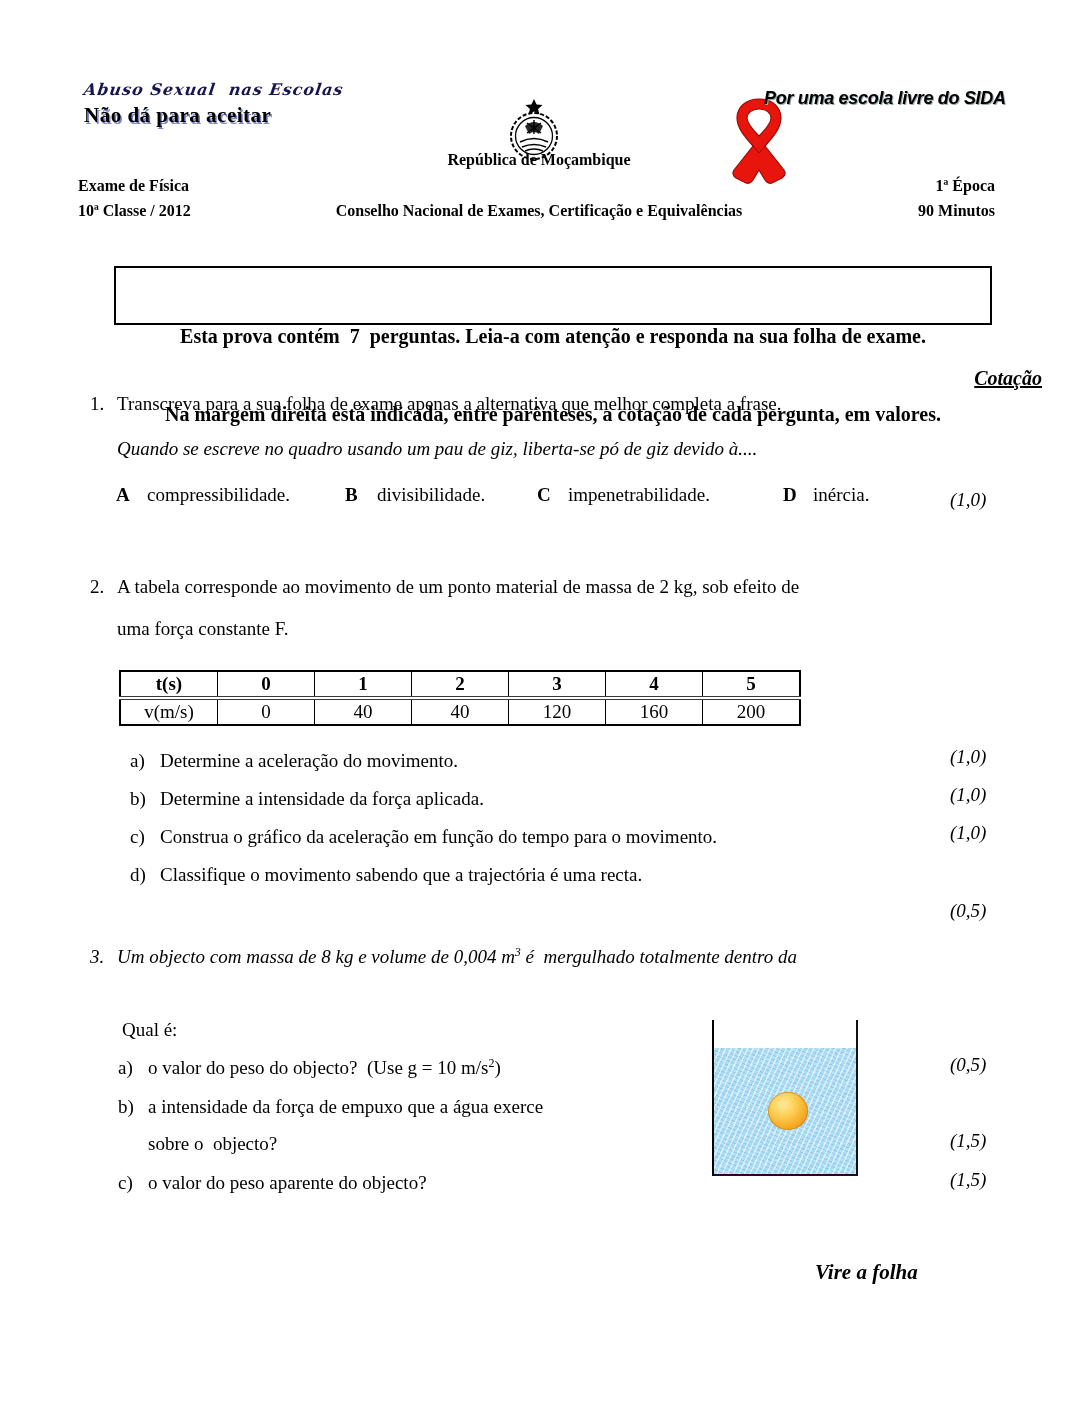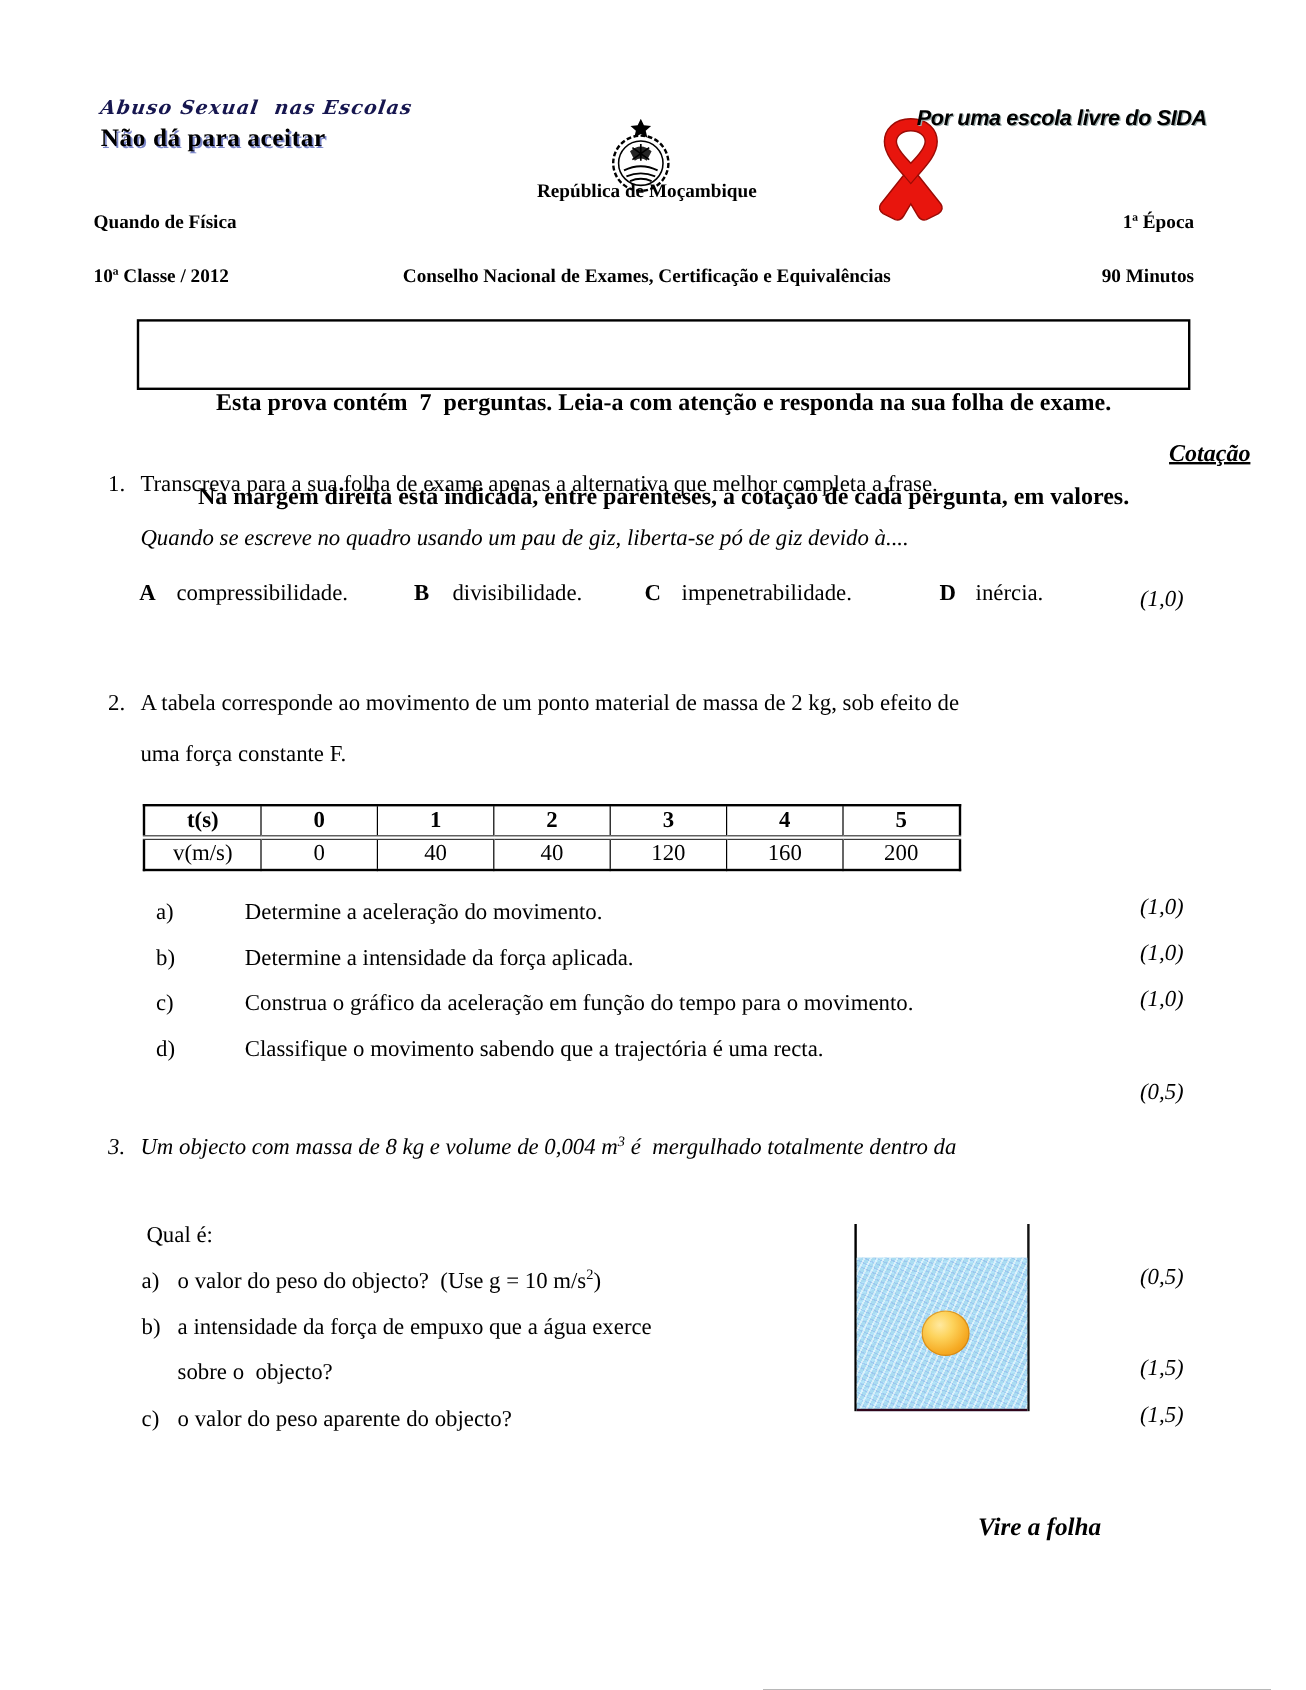--- a/index.html
+++ b/index.html
@@ -29,21 +29,21 @@
   .slogan{left:764px;top:88px;width:252px;font-family:"Liberation Sans",sans-serif;
     font-weight:bold;font-style:italic;font-size:18px;letter-spacing:-0.3px;
     text-shadow:1px 1px 0 #9aa;}
 
   
   .hdr{font-weight:bold;font-size:16px;}
   .hdr-center{left:144px;width:790px;text-align:center;}
   .hdr-right{left:795px;width:200px;text-align:right;}
   .row-country{top:151px;}
   .row-b{top:177px;}
-  .row-c{top:202px;margin-top:20px;}
+  .row-c{top:202px;}
   .hdr-left{left:78px;}
 
   
   .notice{left:114px;top:266px;width:874px;height:52px;border:2px solid #000;
     text-align:center;font-weight:bold;font-size:20px;line-height:26px;padding-top:3px;}
 
   
   .cotacao{left:892px;top:367px;width:150px;text-align:right;font-weight:bold;
     font-style:italic;font-size:20px;text-decoration:underline;}
   .score{left:950px;font-style:italic;font-size:19px;}
@@ -56,21 +56,21 @@
 
   
   .vtable{position:absolute;left:119px;top:670px;border-collapse:collapse;
     table-layout:fixed;border:2px solid #000;font-size:19px;}
   .vtable td{border:1.5px solid #000;width:96px;height:24px;text-align:center;
     padding:0;line-height:24px;}
   .vtable tr:first-child td{border-bottom:4px double #3a3a3a;font-weight:bold;}
 
   
   .itemL2{left:130px;}
-  .itemT2{left:160px;margin-left:44px;}
+  .itemT2{left:160px;}
   .itemL3{left:118px;}
   .itemT3{left:148px;}
 
   
   .fig{left:712px;top:1020px;width:142px;height:156px;
     border-left:2px solid #000;border-right:2px solid #111;}
   .fig .water{position:absolute;left:0;right:0;top:28px;bottom:0;
     border-bottom:2px solid #30041a;
     background-color:#aadcf2;
     background-image:
@@ -105,21 +105,21 @@
   <div class="abs ribbon">
     <svg width="84" height="90" viewBox="0 0 84 90">
       <path fill-rule="evenodd" d="M42 3 C28 3 20 12 20 22 C20 32 28 41 36 50 L17 74 C15 77 16 80 19 82 L29 87 C32 88 34 87 36 84 L42 74 L48 84 C50 87 52 88 55 87 L65 82 C68 80 69 77 67 74 L48 50 C56 41 64 32 64 22 C64 12 56 3 42 3 Z
            M42 13 C49 13 54 17 54 22 C54 27 49 33 42 40 C35 33 30 27 30 22 C30 17 35 13 42 13 Z" fill="#e8150d" stroke="#9b0b05" stroke-width="1.2"></path>
       <path d="M36 50 L42 57 L48 50" fill="none" stroke="#9b0b05" stroke-width="1"></path>
     </svg>
   </div>
   <div class="abs slogan">Por uma escola livre do SIDA</div>
 
   <div class="abs hdr hdr-center row-country">República de Moçambique</div>
-  <div class="abs hdr hdr-left row-b">Quando de Física</div>
+  <div class="abs hdr hdr-left row-b">Exame de Física</div>
   <div class="abs hdr hdr-right row-b">1ª Época</div>
   <div class="abs hdr hdr-left row-c">10ª Classe / 2012</div>
   <div class="abs hdr hdr-center row-c">Conselho Nacional de Exames, Certificação e Equivalências</div>
   <div class="abs hdr hdr-right row-c">90 Minutos</div>
 
   <div class="abs notice">
     <div>Esta prova contém  7  perguntas. Leia-a com atenção e responda na sua folha de exame.</div>
     <div>Na margem direita está indicada, entre parênteses, a cotação de cada pergunta, em valores.</div>
   </div>
 

